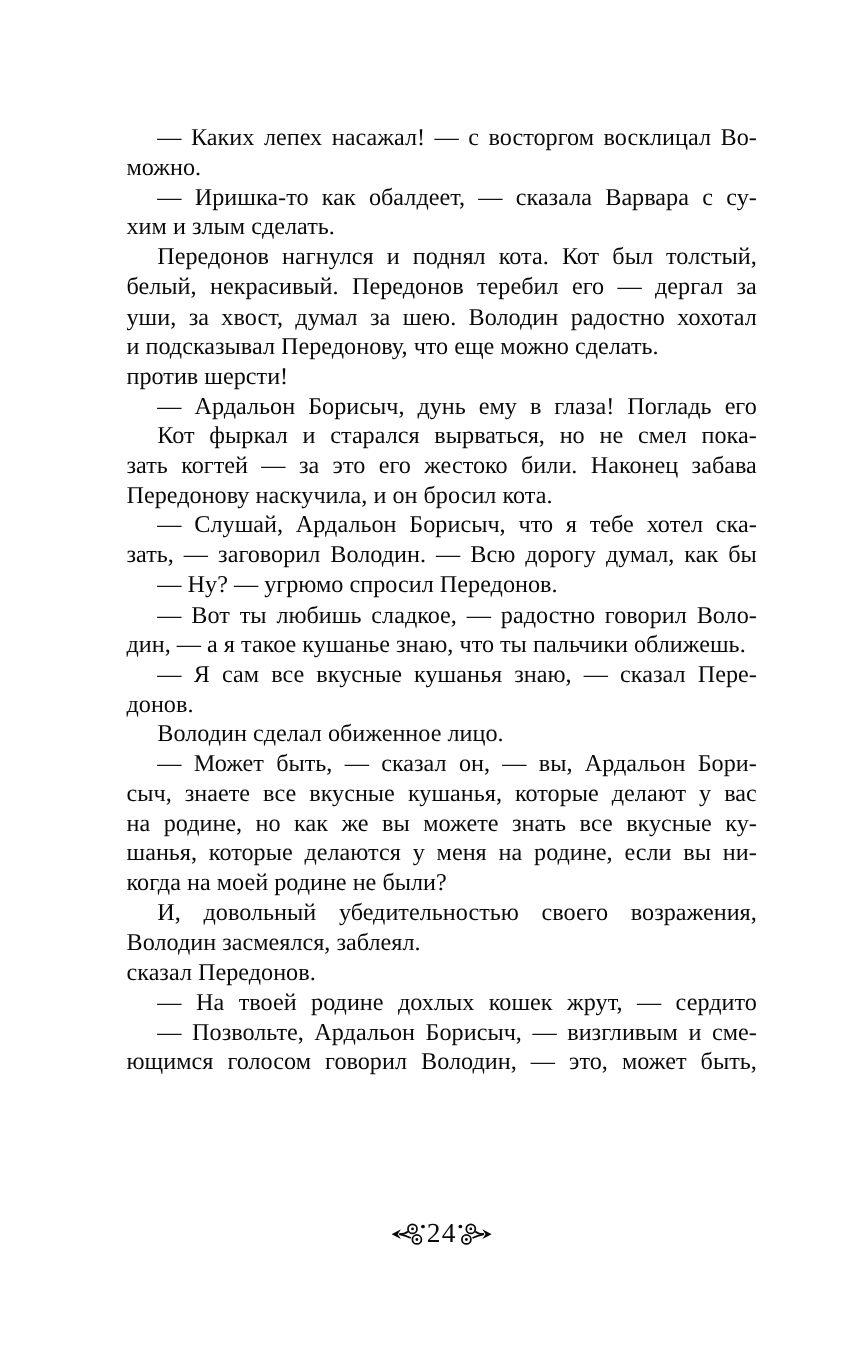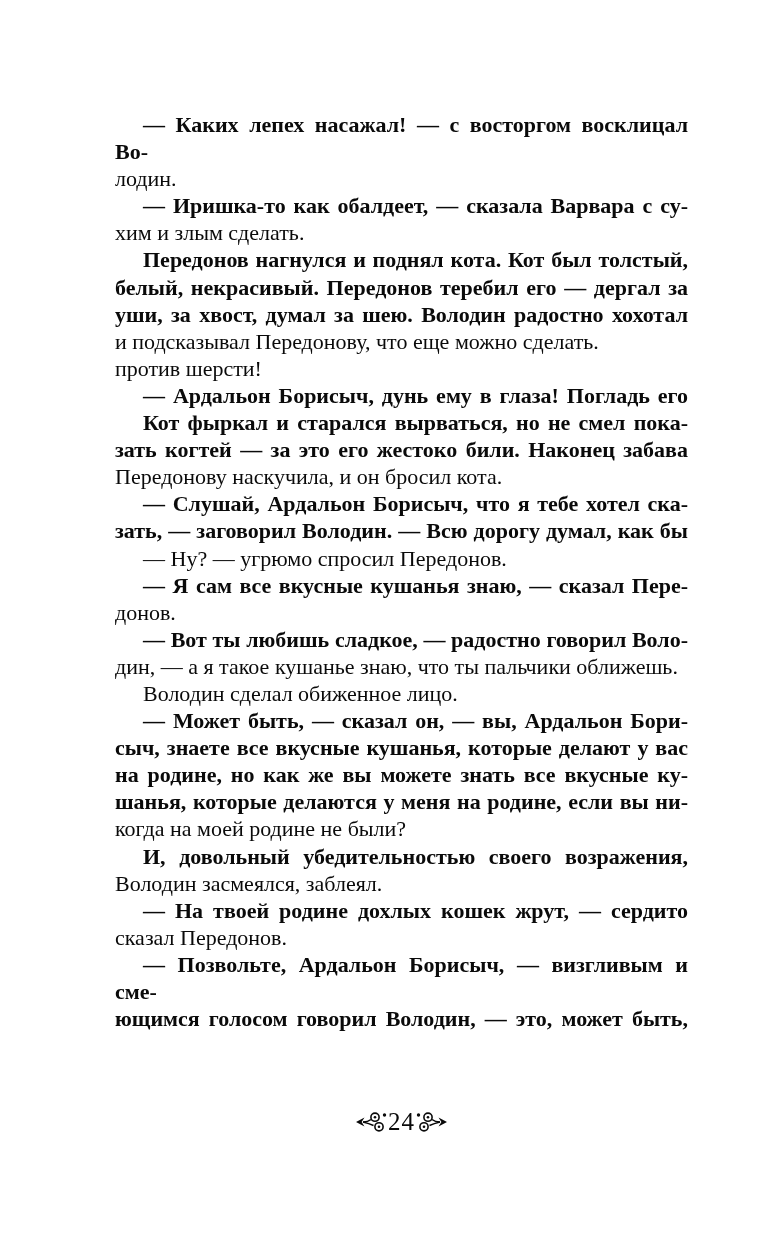--- a/index.html
+++ b/index.html
@@ -28,21 +28,21 @@
     font-size: 22px;
     line-height: 27.1px;
     color: #0a0a0a;
   }
   .para { margin: 0; padding: 0; }
   .line {
     text-align: justify;
     text-align-last: left;
     white-space: normal;
   }
-  .line.just { text-align-last: justify; font-weight: bold; }
+  .line.just { text-align-last: justify; }
   .line.indent { text-indent: 28px; }
   .footer {
     position: absolute;
     left: 115px;
     top: 1106px;
     width: 573px;
     height: 32px;
     display: flex;
     align-items: center;
     justify-content: center;
@@ -57,21 +57,21 @@
   .orn svg { display: block; }
 </style>
 </head>
 <body>
 
 <div class="page">
 
   <div class="page-text">
       <div class="para">
         <div class="line indent just">— Каких лепех насажал! — с восторгом восклицал Во-</div>
-        <div class="line">лодин.</div>
+        <div class="line">можно.</div>
       </div>
       <div class="para">
         <div class="line indent just">— Иришка-то как обалдеет, — сказала Варвара с су-</div>
         <div class="line">хим и злым сделать.</div>
       </div>
       <div class="para">
         <div class="line indent just">Передонов нагнулся и поднял кота. Кот был толстый,</div>
         <div class="line just">белый, некрасивый. Передонов теребил его — дергал за</div>
         <div class="line just">уши, за хвост, думал за шею. Володин радостно хохотал</div>
         <div class="line">и подсказывал Передонову, что еще можно сделать.</div>
@@ -86,44 +86,44 @@
         <div class="line">Передонову наскучила, и он бросил кота.</div>
       </div>
       <div class="para">
         <div class="line indent just">— Слушай, Ардальон Борисыч, что я тебе хотел ска-</div>
         <div class="line just">зать, — заговорил Володин. — Всю дорогу думал, как бы</div>
       </div>
       <div class="para">
         <div class="line indent">— Ну? — угрюмо спросил Передонов.</div>
       </div>
       <div class="para">
+        <div class="line indent just">— Вот ты любишь сладкое, — радостно говорил Воло-</div>
+        <div class="line">дин, — а я такое кушанье знаю, что ты пальчики оближешь.</div>
+      </div>
+      <div class="para">
         <div class="line indent just">— Я сам все вкусные кушанья знаю, — сказал Пере-</div>
         <div class="line">донов.</div>
-      </div>
-      <div class="para">
-        <div class="line indent just">— Вот ты любишь сладкое, — радостно говорил Воло-</div>
-        <div class="line">дин, — а я такое кушанье знаю, что ты пальчики оближешь.</div>
       </div>
       <div class="para">
         <div class="line indent">Володин сделал обиженное лицо.</div>
       </div>
       <div class="para">
         <div class="line indent just">— Может быть, — сказал он, — вы, Ардальон Бори-</div>
         <div class="line just">сыч, знаете все вкусные кушанья, которые делают у вас</div>
         <div class="line just">на родине, но как же вы можете знать все вкусные ку-</div>
         <div class="line just">шанья, которые делаются у меня на родине, если вы ни-</div>
         <div class="line">когда на моей родине не были?</div>
       </div>
       <div class="para">
         <div class="line indent just">И, довольный убедительностью своего возражения,</div>
         <div class="line">Володин засмеялся, заблеял.</div>
       </div>
       <div class="para">
+        <div class="line">сказал Передонов.</div>
         <div class="line indent just">— На твоей родине дохлых кошек жрут, — сердито</div>
-        <div class="line">сказал Передонов.</div>
       </div>
       <div class="para">
         <div class="line indent just">— Позвольте, Ардальон Борисыч, — визгливым и сме-</div>
         <div class="line just">ющимся голосом говорил Володин, — это, может быть,</div>
       </div>
     </div>
 
   <div class="footer">
     <span class="orn">
       <svg width="32" height="24" viewBox="0 0 32 24" xmlns="http://www.w3.org/2000/svg">

